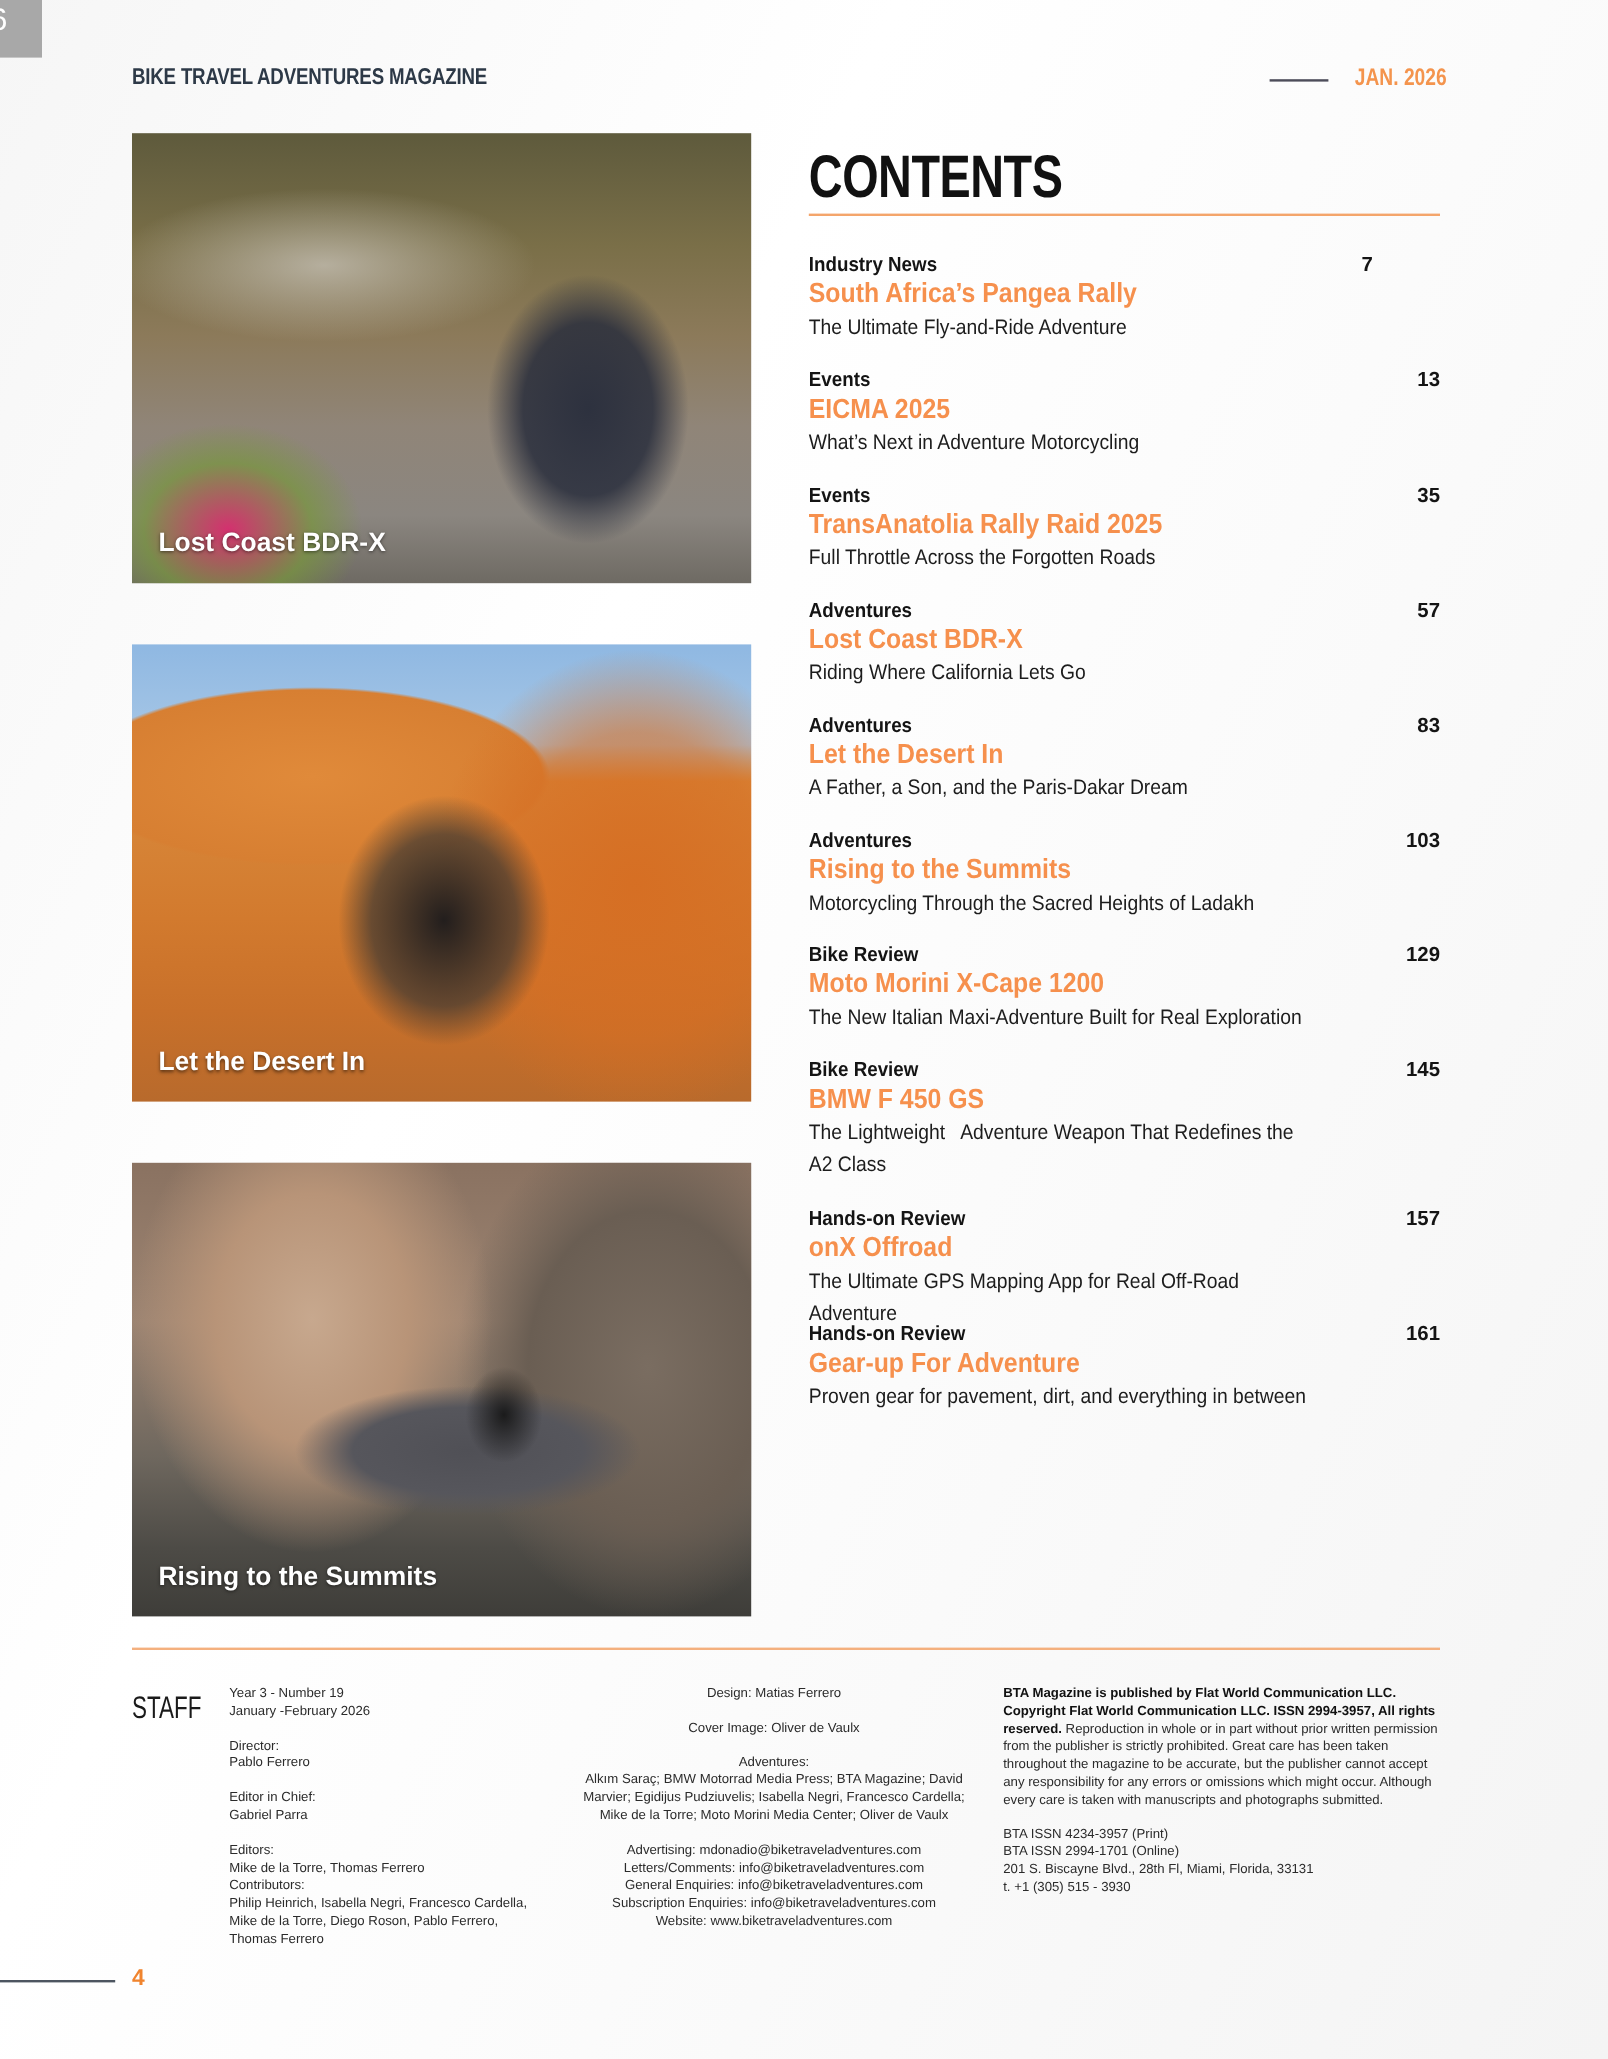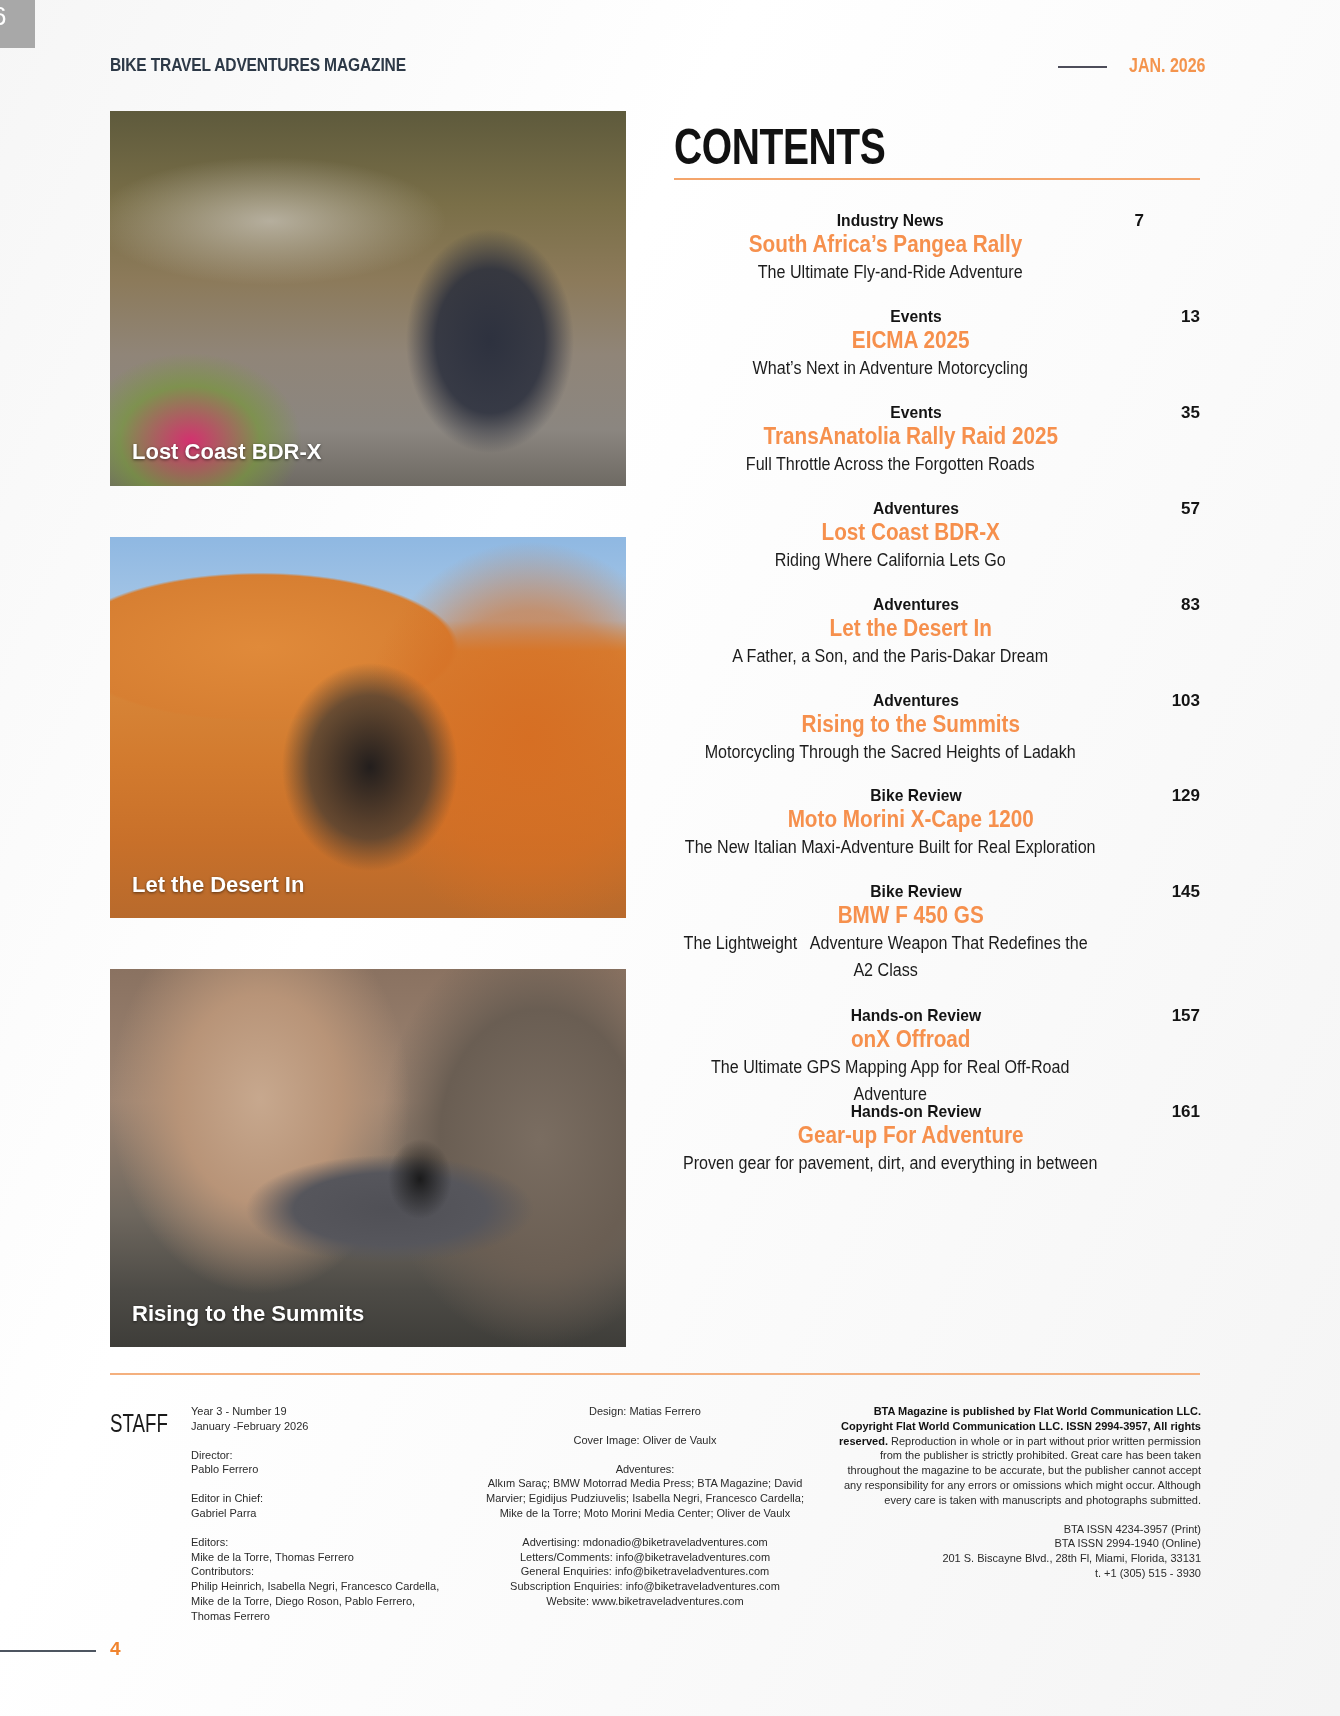--- a/index.html
+++ b/index.html
@@ -61,39 +61,39 @@
   }
   .contents-title {
     position: absolute; left: 674px; top: 118px;
     font-weight: 700; font-size: 50px; color: #111;
     transform: scaleX(0.78); transform-origin: left center; letter-spacing: -0.5px;
   }
   .contents-rule {
     position: absolute; left: 674px; top: 178px; width: 526px; height: 2px; background: #f4a56b;
   }
   .toc { position: absolute; left: 674px; top: 211px; width: 526px; }
-  .toc-entry { position: relative; text-align: center; }
+  .toc-entry { position: relative; }
   .toc-cat { font-weight: 700; font-size: 17px; color: #141414; line-height: 20px; transform: scaleX(0.92); transform-origin: left center; white-space: nowrap; }
   .toc-page { position: absolute; right: 0; top: 0; font-weight: 700; font-size: 17px; color: #141414; line-height: 20px; }
   .toc-title { font-weight: 700; font-size: 23px; color: #f6904d; line-height: 27px; transform: scaleX(0.9); transform-origin: left center; white-space: nowrap; }
   .toc-sub { font-size: 17.5px; color: #1c1c1c; line-height: 27px; margin-top: 1px; transform: scaleX(0.92); transform-origin: left center; width: 470px; }
   .footer-rule {
     position: absolute; left: 110px; top: 1373px; width: 1090px; height: 2px; background: #f4b07e;
   }
   .staff-label {
     position: absolute; left: 110px; top: 1408px;
     font-size: 26px; color: #1a1a1a;
     transform: scaleX(0.72); transform-origin: left center;
   }
   .fcol { position: absolute; font-size: 11px; line-height: 14.8px; color: #2b2b2b; }
   .fcol p { margin-bottom: 14px; }
   .fcol .line { display: block; }
   .col1 { left: 191px; top: 1404px; width: 260px; }
   .col2 { left: 480px; top: 1404px; width: 330px; text-align: center; }
-  .col3 { left: 836px; top: 1404px; width: 365px; text-align: right; }
+  .col3 { left: 836px; top: 1404px; width: 365px; }
   .col3 b { font-weight: 700; color: #111; }
   .bottom-rule {
     position: absolute; left: 0; top: 1650px; width: 96px; height: 2px; background: #4d5560;
   }
   .page-num {
     position: absolute; left: 110px; top: 1638px;
     font-weight: 700; font-size: 19px; color: #f0842e;
   }
 </style>
 </head>
@@ -230,20 +230,20 @@
 </div>
 
 <div class="fcol col3">
   <p>
     <b>BTA Magazine is published by Flat World Communication LLC</b><b>.</b>
     <b>Copyright Flat World Communication LLC. ISSN 2994-3957, All rights reserved.</b>
     <span>Reproduction in whole or in part without prior written permission from the publisher is strictly prohibited. Great care has been taken throughout the magazine to be accurate, but the publisher cannot accept any responsibility for any errors or omissions which might occur. Although every care is taken with manuscripts and photographs submitted.</span>
   </p>
   <p>
     <span class="line">BTA ISSN  4234-3957 (Print)</span>
-    <span class="line">BTA ISSN  2994-1940 (Online)</span>
+    <span class="line">BTA ISSN  2994-1701 (Online)</span>
     <span class="line">201 S. Biscayne Blvd., 28th Fl, Miami, Florida, 33131</span>
     <span class="line">t. +1 (305) 515 - 3930</span>
   </p>
 </div>
 
 <div class="bottom-rule"></div>
 <div class="page-num">4</div>
 
 </body></html>

